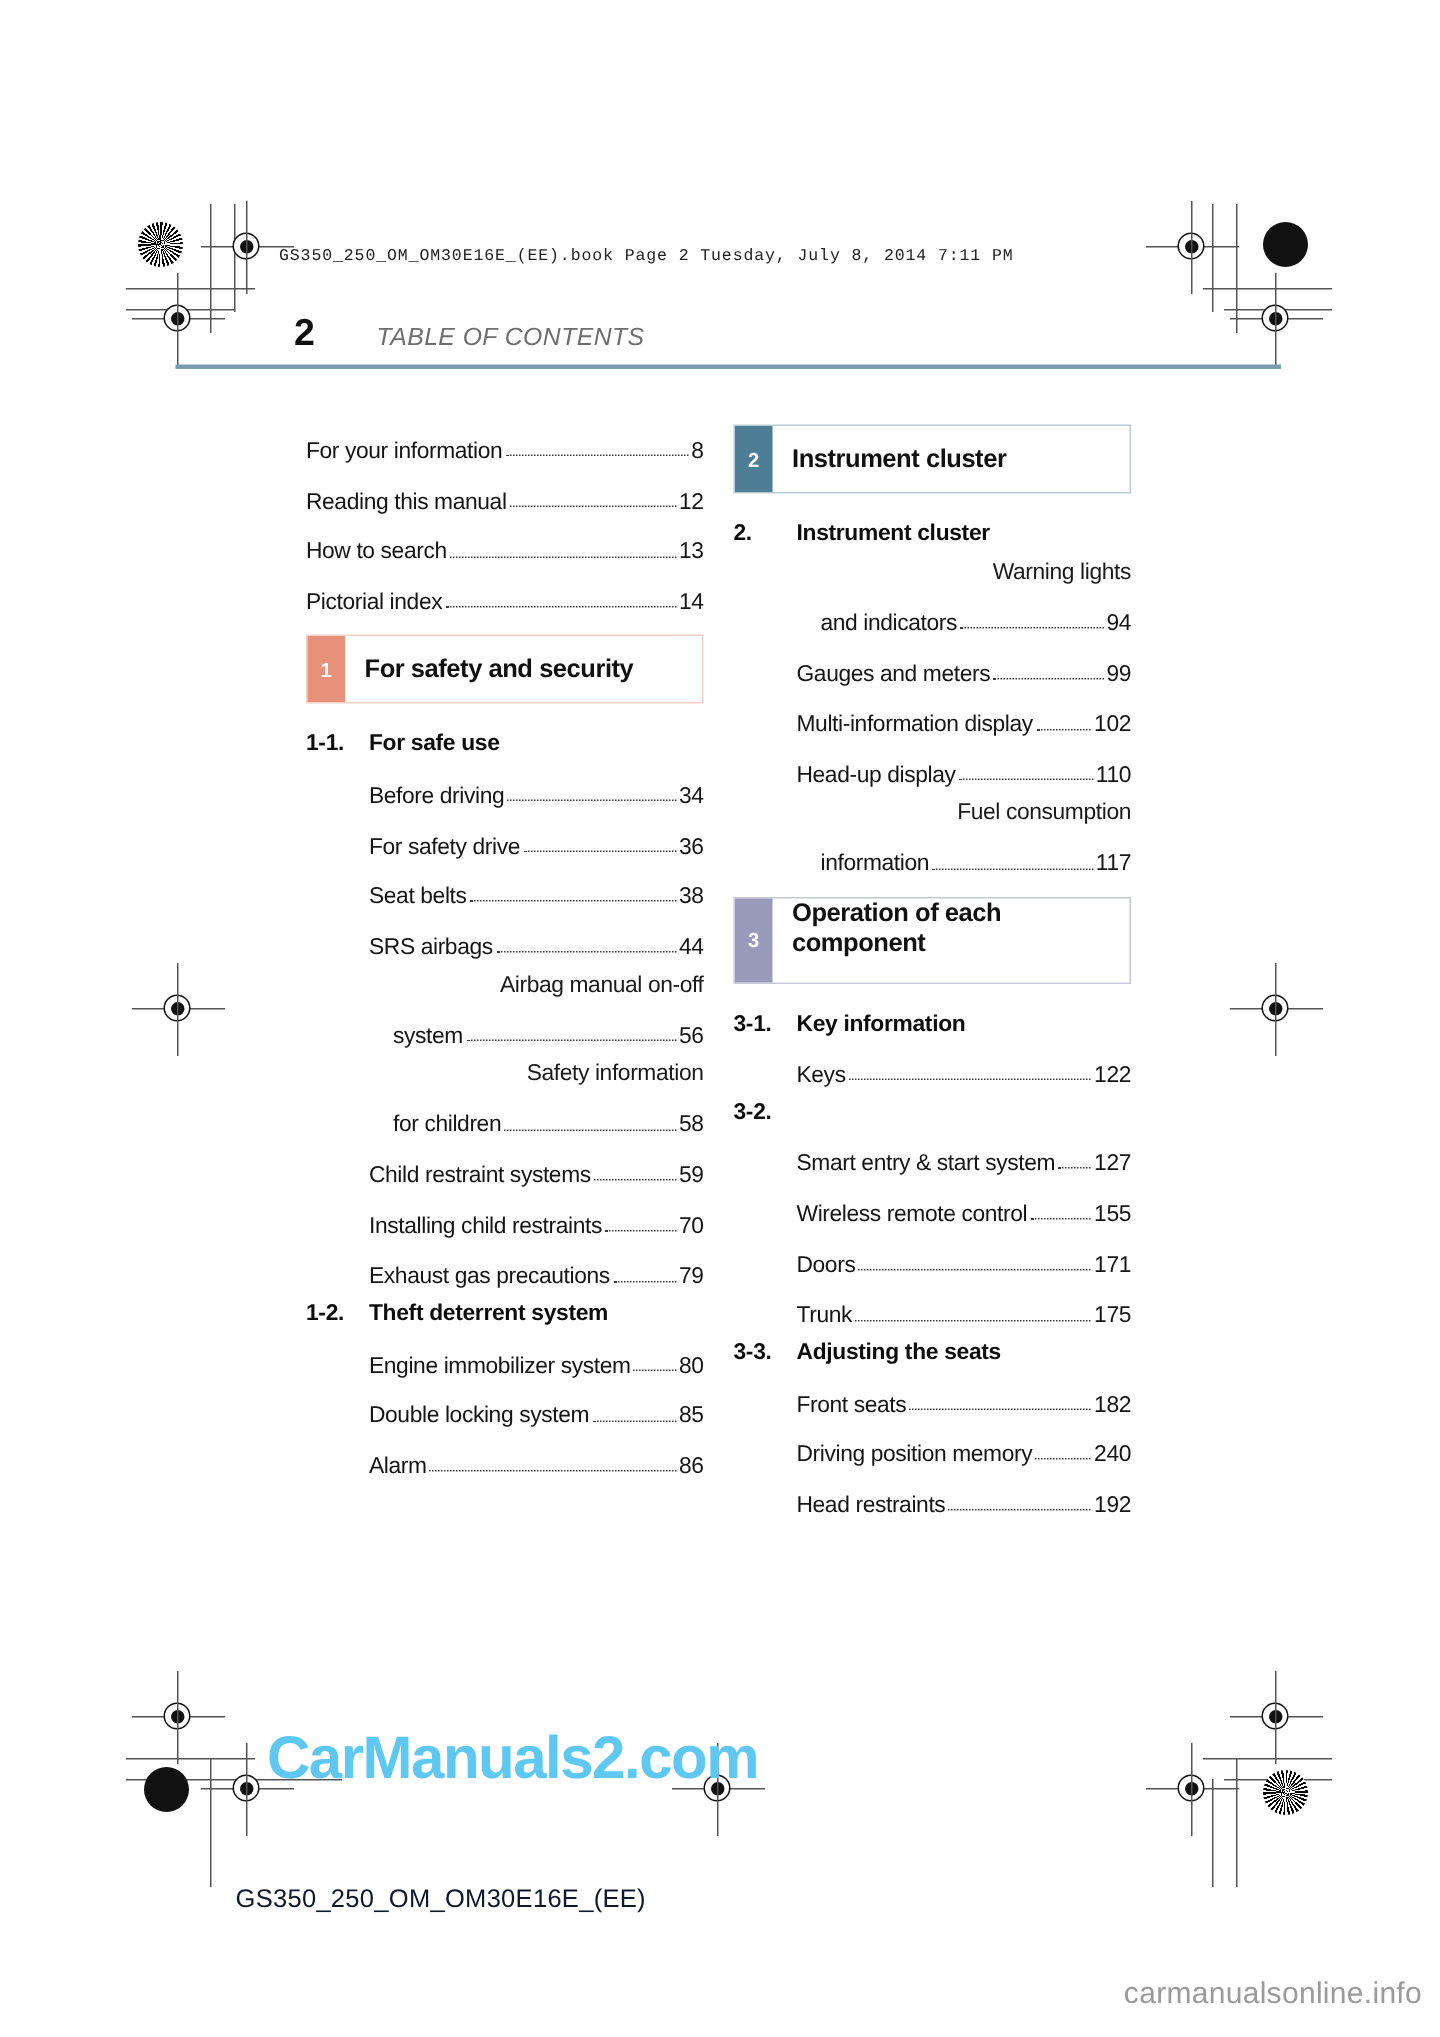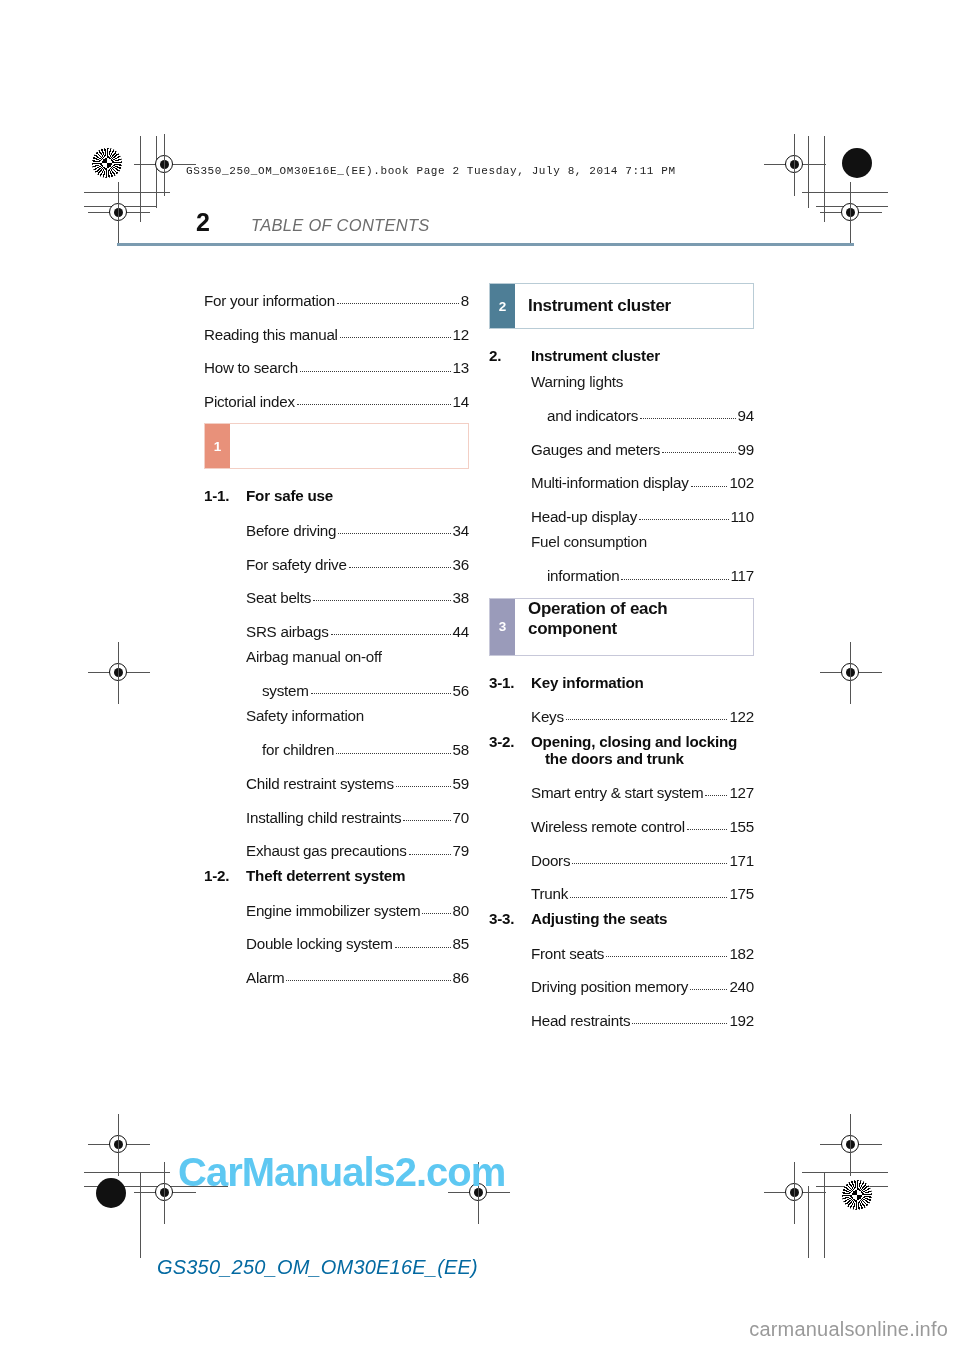--- a/index.html
+++ b/index.html
@@ -68,21 +68,21 @@
   
   .hrow{
     display:flex;font-size:15.2px;font-weight:bold;color:#0d0d0d;margin-bottom:8.5px;
     letter-spacing:-.2px;
   }
   .hrow .num{width:42px;flex:0 0 42px;}
   .hrow .lab{flex:1;}
   .hrow .lab .l2{display:block;padding-left:14px;}
 
   
-  .wrapfirst{padding-left:42px;font-size:15.2px;margin-bottom:8.5px;letter-spacing:-.25px;}
+  .wrapfirst{padding-left:42px;font-size:15.2px;margin-bottom:8.5px;letter-spacing:-.25px;text-align:right;}
 
   
   .secbox{
     display:flex;align-items:stretch;border:1px solid #cfd6dc;background:#fff;
     margin:14px 0 18px 0;height:46px;box-sizing:border-box;
   }
   .secbox .tab{
     width:25px;flex:0 0 25px;display:flex;align-items:center;justify-content:center;
     color:#ffffff;font-size:13.5px;font-weight:600;
   }
@@ -92,22 +92,22 @@
   }
   .secbox.tall{height:58px;}
   .secbox.tall .sectitle{align-items:flex-start;}
 
   
   .watermark{
     position:absolute;left:178px;top:1150px;font-size:40px;font-weight:bold;
     color:#5ec8f2;letter-spacing:-1px;font-family:"Liberation Sans",sans-serif;
   }
   .footercode{
-    position:absolute;left:157px;top:1256px;font-size:20px;color:#0369a1;
-    letter-spacing:.2px;font-family:"Liberation Sans",sans-serif;font-style:italic;
+    position:absolute;left:157px;top:1256px;font-size:17px;color:#0f172a;
+    letter-spacing:.2px;font-family:"Liberation Sans",sans-serif;
   }
   .bottomwm{
     position:absolute;right:12px;top:1318px;font-size:20px;color:#9a9a9a;
     font-family:"Liberation Sans",sans-serif;letter-spacing:.2px;
   }
 </style>
 </head>
 <body>
 
 <div class="marks">
@@ -211,20 +211,21 @@
     </div>
     <div class="trow">
       <span class="t">Pictorial index</span>
       <span class="dots"></span>
       <span class="pg">14</span>
     </div>
   </div>
 
   <div class="secbox" style="border-color:#f3cfc5;">
     <div class="tab" style="background:#e8917a;">1</div>
+    <div class="sectitle">For safety and security</div>
   </div>
 
   <div class="hrow">
     <span class="num">1-1.</span>
     <span class="lab">For safe use</span>
   </div>
 
   <div class="trow indent1">
     <span class="t">Before driving</span>
     <span class="dots"></span>
@@ -354,24 +355,20 @@
     <span class="lab">Key information</span>
   </div>
   <div class="trow indent1">
     <span class="t">Keys</span>
     <span class="dots"></span>
     <span class="pg">122</span>
   </div>
 
   <div class="hrow">
     <span class="num">3-2.</span>
-    <span class="lab">
-      <span>Opening, closing and locking</span>
-      <span class="l2">the doors and trunk</span>
-    </span>
   </div>
   <div class="trow indent1">
     <span class="t">Smart entry &amp; start system</span>
     <span class="dots"></span>
     <span class="pg">127</span>
   </div>
   <div class="trow indent1">
     <span class="t">Wireless remote control</span>
     <span class="dots"></span>
     <span class="pg">155</span>

